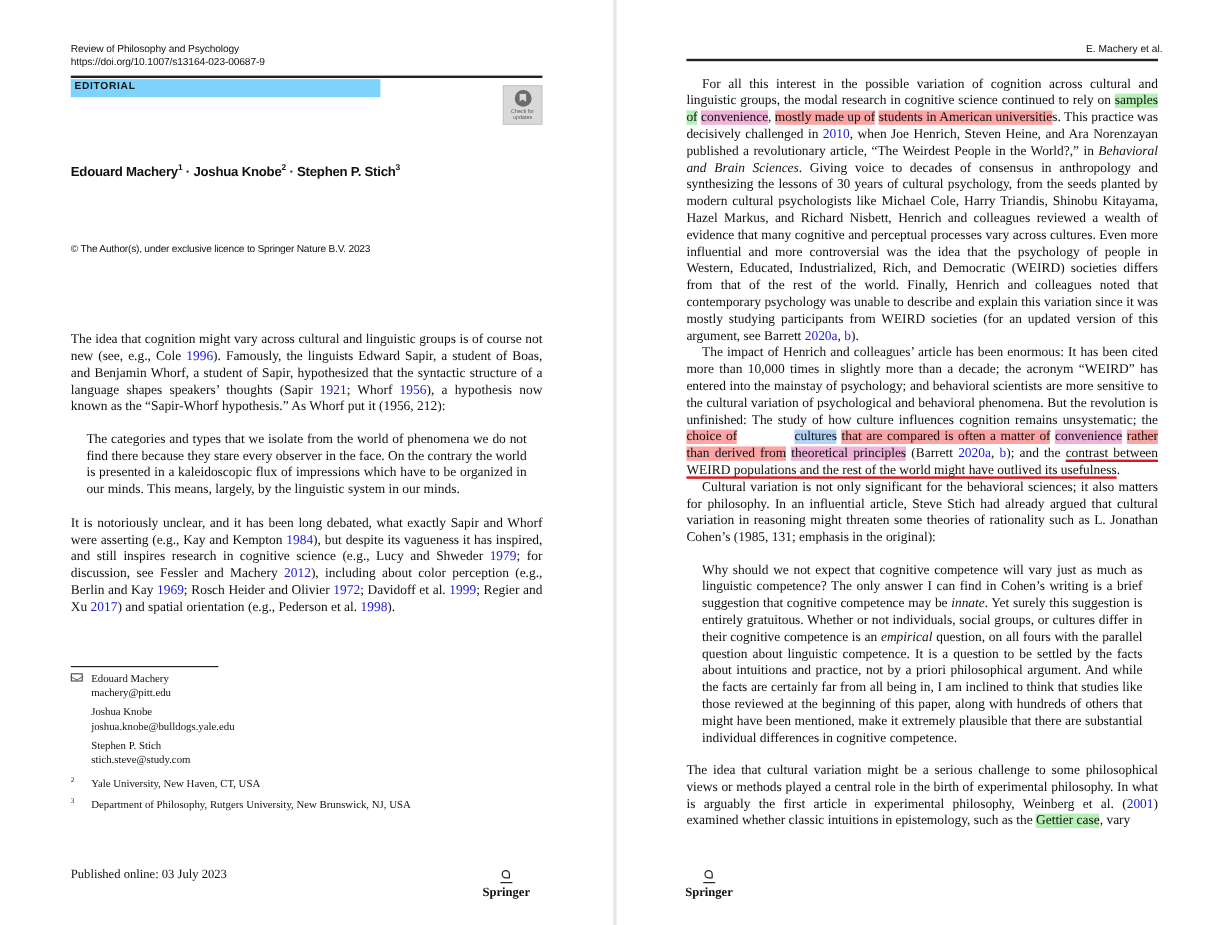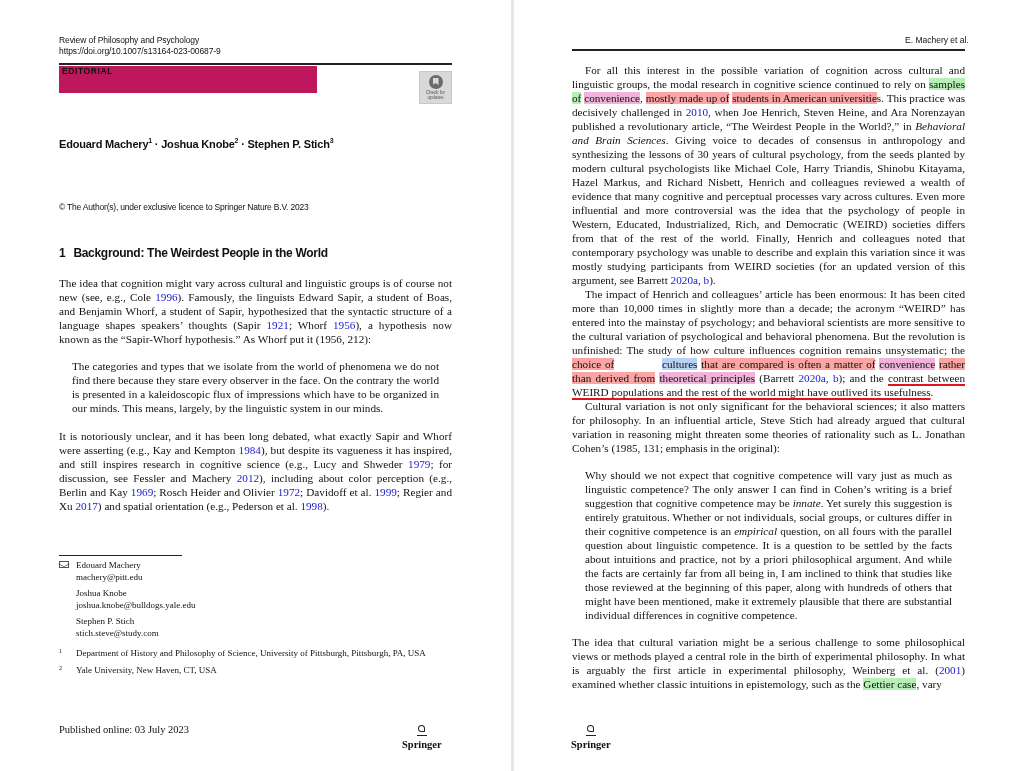--- a/index.html
+++ b/index.html
@@ -8,21 +8,21 @@
   #page-left { left: 0; width: 512px; }
   #page-right { left: 514px; width: 510px; }
   .divider { position: absolute; left: 511px; top: 0; width: 3px; height: 771px; background: #e6e6e6; }
 
   .sans { font-family: "Liberation Sans", sans-serif; }
   .abs { position: absolute; }
 
   
   .journal { left: 59px; top: 35px; font-size: 8.5px; line-height: 11px; letter-spacing: -0.1px; }
   .hr-top { left: 59px; top: 63px; width: 393px; height: 1.5px; background: #222; }
-  .editorial-bar { left: 59px; top: 66px; width: 258px; height: 27px; background: #be185d; font-size: 8.5px; font-weight: bold; letter-spacing: 0.6px; line-height: 11px; padding-left: 3px; box-sizing: border-box; }
+  .editorial-bar { left: 59px; top: 66px; width: 258px; height: 15px; background: #7dd3fc; font-size: 8.5px; font-weight: bold; letter-spacing: 0.6px; line-height: 11px; padding-left: 3px; box-sizing: border-box; }
   .check-updates { left: 419px; top: 71px; width: 33px; height: 33px; background: #d9d9d9; border: 1px solid #c8c8c8; box-sizing: border-box; display: flex; flex-direction: column; align-items: center; }
   .check-updates .circ { width: 14px; height: 14px; border-radius: 50%; background: #6b6b6b; margin-top: 3px; position: relative; }
   .check-updates .circ::after { content: ""; position: absolute; left: 4px; top: 3px; width: 6px; height: 7px; background: #d9d9d9; clip-path: polygon(0 0,100% 0,100% 100%,50% 70%,0 100%); }
   .check-updates .lbl { font-size: 4.5px; line-height: 5px; color: #555; text-align: center; margin-top: 1px; }
   .title { left: 59px; top: 101px; font-size: 15px; font-weight: bold; letter-spacing: -0.4px; }
   .authors { left: 59px; top: 137px; font-size: 11px; font-weight: bold; letter-spacing: -0.2px; }
   .authors sup { font-size: 7px; }
   .copyright { left: 59px; top: 202px; font-size: 8.5px; letter-spacing: -0.2px; }
   .section-h { left: 59px; top: 246px; font-size: 12px; font-weight: bold; letter-spacing: -0.3px; }
   .section-h .num { margin-right: 8px; }
@@ -80,23 +80,20 @@
     <div class="circ"></div>
     <div class="lbl">
       <div>Check for</div>
       <div>updates</div>
     </div>
   </div>
   <div class="abs authors sans">
     <span>Edouard Machery</span><sup>1</sup><span> · </span><span>Joshua Knobe</span><sup>2</sup><span> · </span><span>Stephen P. Stich</span><sup>3</sup>
   </div>
   <div class="abs copyright sans">© The Author(s), under exclusive licence to Springer Nature B.V. 2023</div>
-  <div class="abs section-h sans">
-    <span class="num">1</span><span>Background: The Weirdest People in the World</span>
-  </div>
 
   <div class="abs para left-p1">
     <p><span>The idea that cognition might vary across cultural and linguistic groups is of course not new (see, e.g., Cole </span><span class="cite">1996</span><span>). Famously, the linguists Edward Sapir, a student of Boas, and Benjamin Whorf, a student of Sapir, hypothesized that the syntactic structure of a language shapes speakers’ thoughts (Sapir </span><span class="cite">1921</span><span>; Whorf </span><span class="cite">1956</span><span>), a hypothesis now known as the “Sapir-Whorf hypothesis.” As Whorf put it (1956, 212):</span></p>
   </div>
   <div class="abs para left-quote">
     <p>The categories and types that we isolate from the world of phenomena we do not find there because they stare every observer in the face. On the contrary the world is presented in a kaleidoscopic flux of impressions which have to be organized in our minds. This means, largely, by the linguistic system in our minds.</p>
   </div>
   <div class="abs para left-p2">
     <p><span>It is notoriously unclear, and it has been long debated, what exactly Sapir and Whorf were asserting (e.g., Kay and Kempton </span><span class="cite">1984</span><span>), but despite its vagueness it has inspired, and still inspires research in cognitive science (e.g., Lucy and Shweder </span><span class="cite">1979</span><span>; for discussion, see Fessler and Machery </span><span class="cite">2012</span><span>), including about color perception (e.g., Berlin and Kay </span><span class="cite">1969</span><span>; Rosch Heider and Olivier </span><span class="cite">1972</span><span>; Davidoff et al. </span><span class="cite">1999</span><span>; Regier and Xu </span><span class="cite">2017</span><span>) and spatial orientation (e.g., Pederson et al. </span><span class="cite">1998</span><span>).</span></p>
   </div>
@@ -111,22 +108,22 @@
     <div class="contact">
       <div>Joshua Knobe</div>
       <div>joshua.knobe@bulldogs.yale.edu</div>
     </div>
     <div class="contact">
       <div>Stephen P. Stich</div>
       <div>stich.steve@study.com</div>
     </div>
   </div>
   <div class="abs affils">
-    <div class="affil"><span class="n">1</span><span>Department of History and Philosophy of Science, University of Pittsburgh, Pittsburgh, PA, USA</span></div>
     <div class="affil"><span class="n">2</span><span>Yale University, New Haven, CT, USA</span></div>
+    <div class="affil"><span class="n">3</span><span>Department of Philosophy, Rutgers University, New Brunswick, NJ, USA</span></div>
   </div>
   <div class="abs published">Published online: 03 July 2023</div>
   <div class="abs springer springer-left">
     <span class="horse-icon"></span>
     <span>Springer</span>
   </div>
 </div>
 
 <div class="divider"></div>
 

